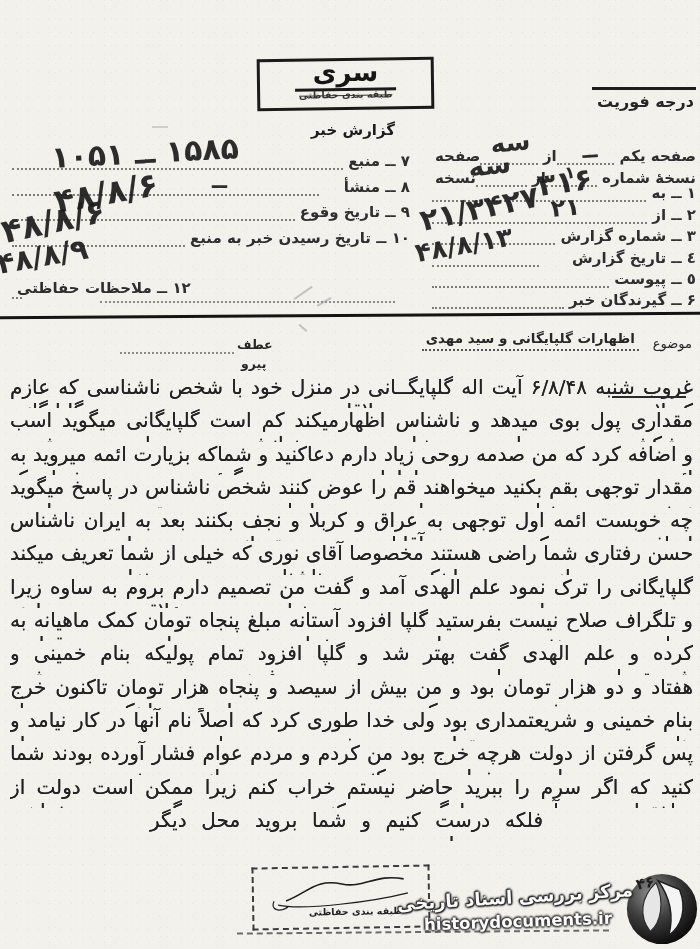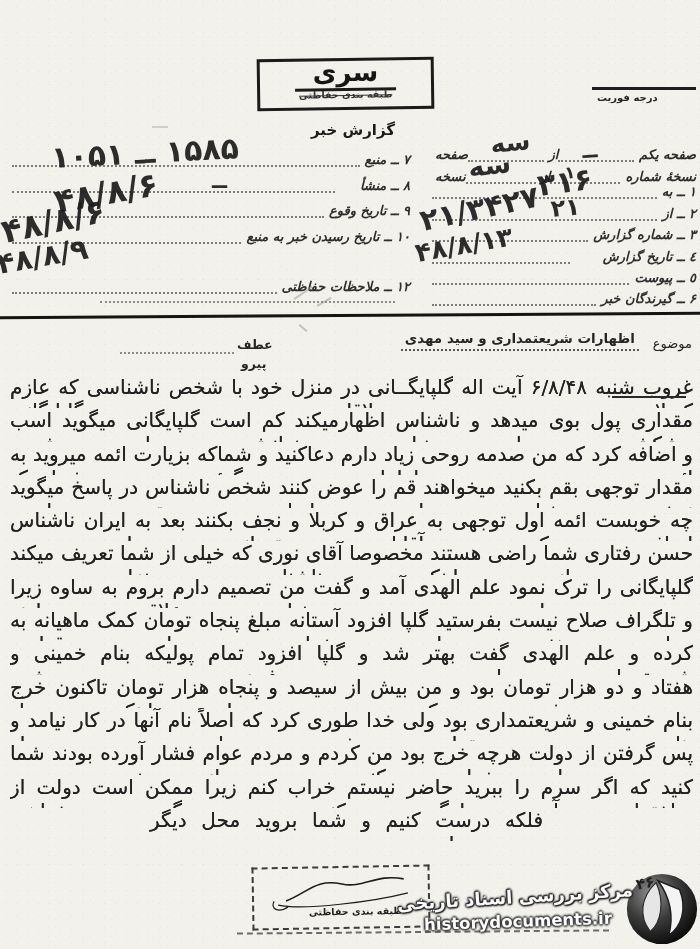--- a/index.html
+++ b/index.html
@@ -20,24 +20,24 @@
   
   .stamp1 { position:absolute; left:257px; top:58px; width:177px; height:52px;
     border:3px solid #1b1b1b; transform:rotate(-0.8deg); text-align:center; }
   .stamp1 .word { display:inline-block; font-size:26px; font-weight:bold; letter-spacing:2px;
     border-bottom:3px solid #1b1b1b; padding:0 18px 1px; margin-top:-4px; color:#161616;}
   .stamp1 .sub { font-size:9.5px; font-weight:bold; margin-top:-2px;
     text-decoration:line-through; color:#333; }
   .report-title { position:absolute; left:311px; top:121px; font-size:15px; font-weight:bold;
     letter-spacing:1px; color:#1d1d1d; }
   .urgency-line { position:absolute; left:592px; top:87px; width:104px; height:2.5px; background:#1d1d1d; }
-  .urgency { position:absolute; left:597px; top:92px; font-size:10px; font-weight:bold; }
+  .urgency { position:absolute; left:597px; top:92px; font-size:16px; font-weight:bold; }
   
   .row { position:absolute; display:flex; align-items:flex-end; direction:rtl; }
-  .row .lbl { font-size:13px; font-weight:bold; color:#2e2e2e; white-space:nowrap; padding-left:5px;font-style:italic; }
+  .row .lbl { font-size:15px; font-weight:bold; color:#2e2e2e; white-space:nowrap; padding-left:5px; }
   .row .dots { flex:1; border-bottom:2px dotted #4a4a4a; height:13px; opacity:.7; min-width:10px; }
   .rr { left:432px; width:264px; }
   .lr { left:12px;  width:398px; }
   
   .hand { position:absolute; font-weight:bold; color:#1c1c1c; white-space:nowrap;
     transform-origin:left bottom; opacity:.92; }
   
   .divider { position:absolute; left:-4px; top:314px; width:708px; height:3px; background:#141414;
     transform:rotate(-0.35deg); }
   .dotline { position:absolute; border-bottom:2px dotted #555; opacity:.65; height:1px; }
@@ -148,42 +148,42 @@
     <span class="dots"></span>
   </div>
   <div class="row lr" style="top:203px;">
     <span class="lbl">۹ ــ تاریخ وقوع</span>
     <span class="dots"></span>
   </div>
   <div class="row lr" style="top:229px;">
     <span class="lbl">۱۰ ــ تاریخ رسیدن خبر به منبع</span>
     <span class="dots"></span>
   </div>
-  <div class="row lr" style="top:279px;">
+  <div class="row lr" style="top:279px;flex-direction:column;">
     <span class="lbl">۱۲ ــ ملاحظات حفاظتی</span>
     <span class="dots"></span>
   </div>
   <span class="hand" style="left:52px; top:140px; font-size:30px; transform:rotate(-3deg); letter-spacing:3px;">۱۵۸۵ ــ ۱۰۵۱</span>
   <span class="hand" style="left:212px; top:168px; font-size:22px;">ــ</span>
   <span class="hand" style="left:58px; top:182px; font-size:33px; transform:rotate(-10deg); letter-spacing:10px;">۴۸/۸/۶</span>
   <span class="hand" style="left:6px; top:212px; font-size:33px; transform:rotate(-12deg); letter-spacing:8px;">۴۸/۸/۶</span>
   <span class="hand" style="left:0px; top:247px; font-size:29px; transform:rotate(-10deg); letter-spacing:2px;">۴۸/۸/۹</span>
 
   <div class="dotline" style="left:100px; top:301px; width:295px;"></div>
 
   <div class="pm" style="left:292px; top:292px; width:22px; height:1.5px; transform:rotate(-35deg);"></div>
   <div class="pm" style="left:316px; top:301px; width:16px; height:1.5px; transform:rotate(-30deg);"></div>
   <div class="pm" style="left:298px; top:327px; width:10px; height:2px; transform:rotate(40deg);"></div>
   <div class="pm" style="left:152px; top:126px; width:16px; height:2px; opacity:.4;"></div>
 
   <div class="divider"></div>
 
   <div class="subject">
     <span class="slbl">موضوع</span>
-    <span class="stext">اظهارات شریعتمداری و سید مهدی</span>
+    <span class="stext">اظهارات گلپایگانی و سید مهدی</span>
   </div>
   <span class="atf">عطف</span>
   <span class="peyro">پیرو</span>
   <div class="dotline" style="left:120px; top:352px; width:114px;"></div>
 
   <div class="body">
     <div class="bl">غروب شنبه ۶/۸/۴۸ آیت اله گلپایگــانی در منزل خود با شخص ناشناسی که عازم کربلا بوده ملاقات و گلپایگانی</div>
     <div class="bl">مقداری پول بوی میدهد و ناشناس اظهارمیکند کم است گلپایگانی میگوید اسب پیشکشی را نباید دندانش را شمرد</div>
     <div class="bl">و اضافه کرد که من صدمه روحی زیاد دارم دعاکنید و شماکه بزیارت ائمه میروید به ائمه و امامان بگوئید شمایـــک</div>
     <div class="bl">مقدار توجهی بقم بکنید میخواهند قم را عوض کنند شخص ناشناس در پاسخ میگوید نجف خیلی از ایران بدتر است</div>

